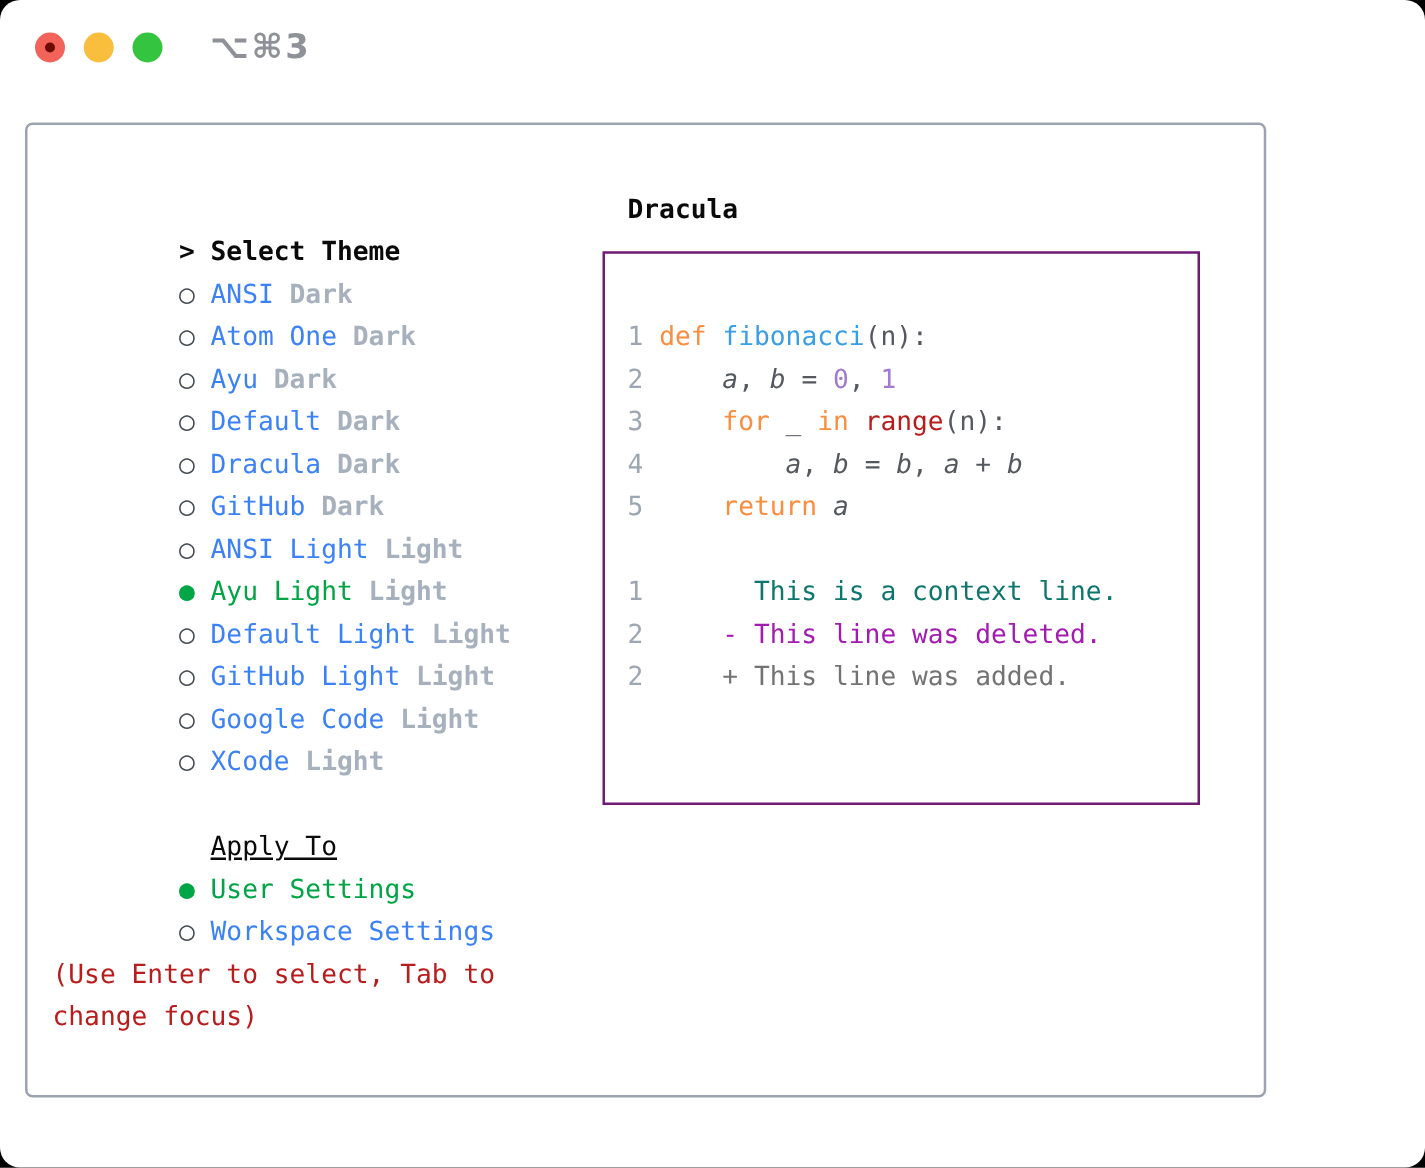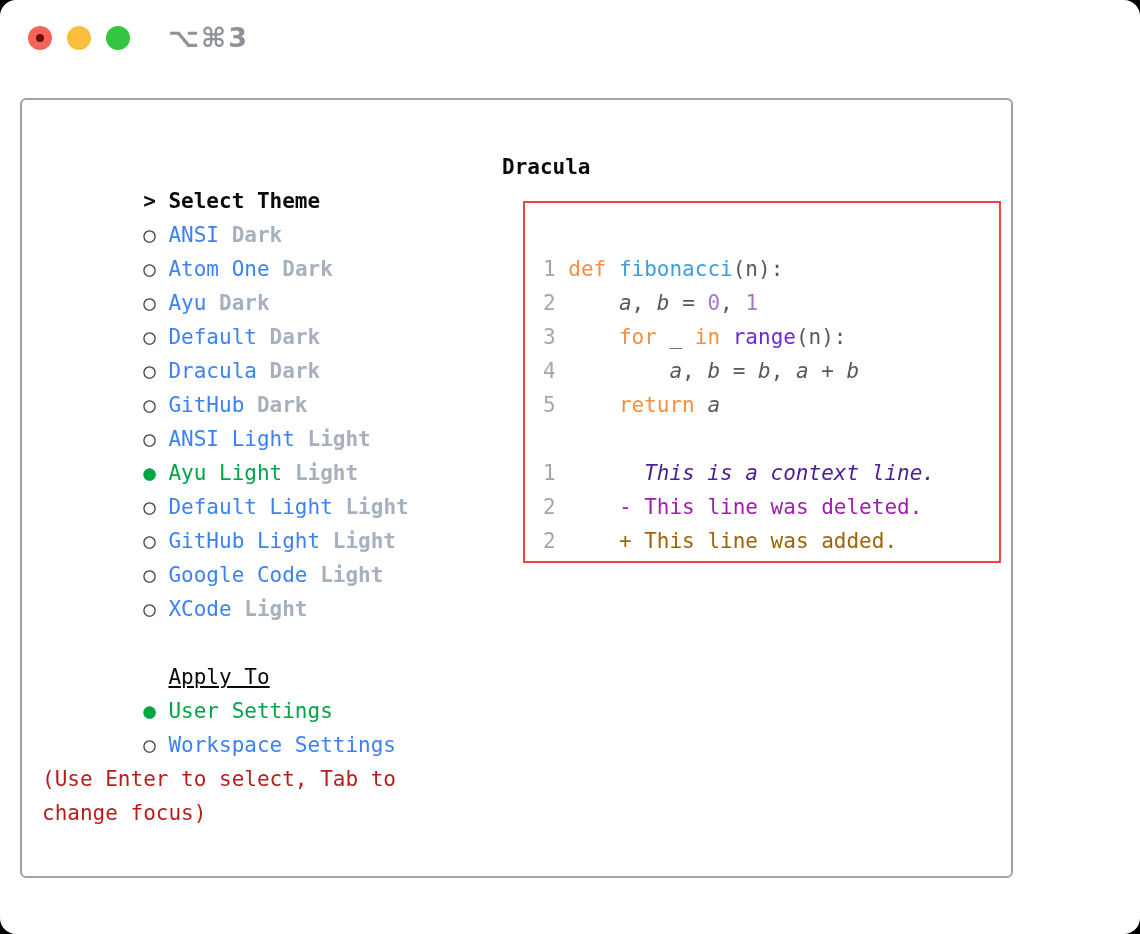--- a/index.html
+++ b/index.html
@@ -35,35 +35,35 @@
   .hdr { color:#0A0A0A; font-weight:bold; }
   .tname { color:#3b82f6; }
   .ttag  { color:#A7B1BE; margin-left:1ch;font-weight:bold; }
   .selected .marker, .selected .tname { color:#00A545; }
   .sub-hdr { color:#0A0A0A;text-decoration:underline; }
   .spacer { height:34px; }
   .help { color:#b91c1c; width:380px; white-space:normal; }
   
   .preview-header { position:absolute; left:480px; top:50px; color:#0A0A0A; font-weight:bold; }
   .preview-box {
-    position:absolute; left:501px; top:101px; width:478px; height:362px;
-    border:2px solid #ef4444; background:#fff; padding:49px 0 0 18px; overflow:hidden;
+    position:absolute; left:460px; top:101px; width:478px; height:443px;
+    border:2px solid #701a75; background:#fff; padding:49px 0 0 18px; overflow:hidden;
   }
   .code-line { height:34px; white-space:pre; }
   .lnum { display:inline-block; min-width:1ch; color:#9DA7B3; }
   .toks span { white-space:pre; }
   .tk-plain { color:#55595F; }
   .tk-kw    { color:#FA8D3E; }
   .tk-fn    { color:#399EE6; }
-  .tk-call  { color:#6d28d9; }
+  .tk-call  { color:#b91c1c; }
   .tk-num   { color:#A37ACC; }
   .tk-var   { color:#55595F; font-style:italic; }
-  .tk-ctx   { color:#4c1d95;font-style:italic; }
+  .tk-ctx   { color:#0f766e; }
   .tk-del   { color:#a21caf; }
-  .tk-add   { color:#a16207; }
+  .tk-add   { color:#737373; }
 </style>
 </head>
 <body>
 
 <div class="window">
 
   <div class="titlebar">
     <div class="tl tl-close"></div>
     <div class="tl tl-min"></div>
     <div class="tl tl-zoom"></div>

